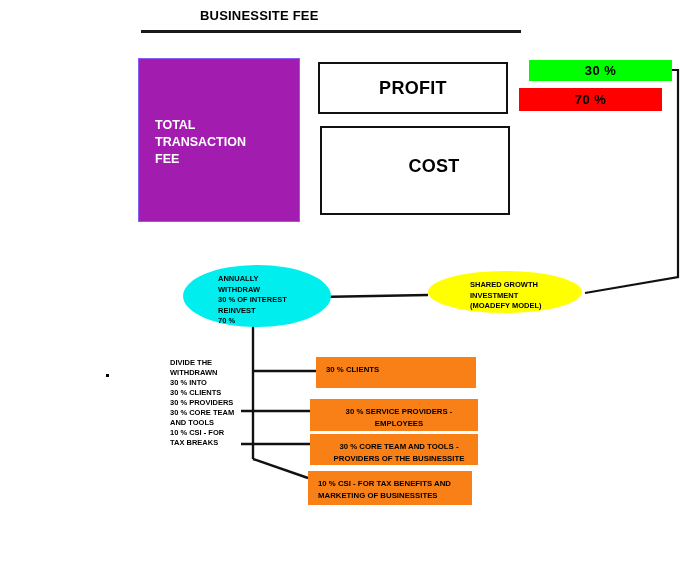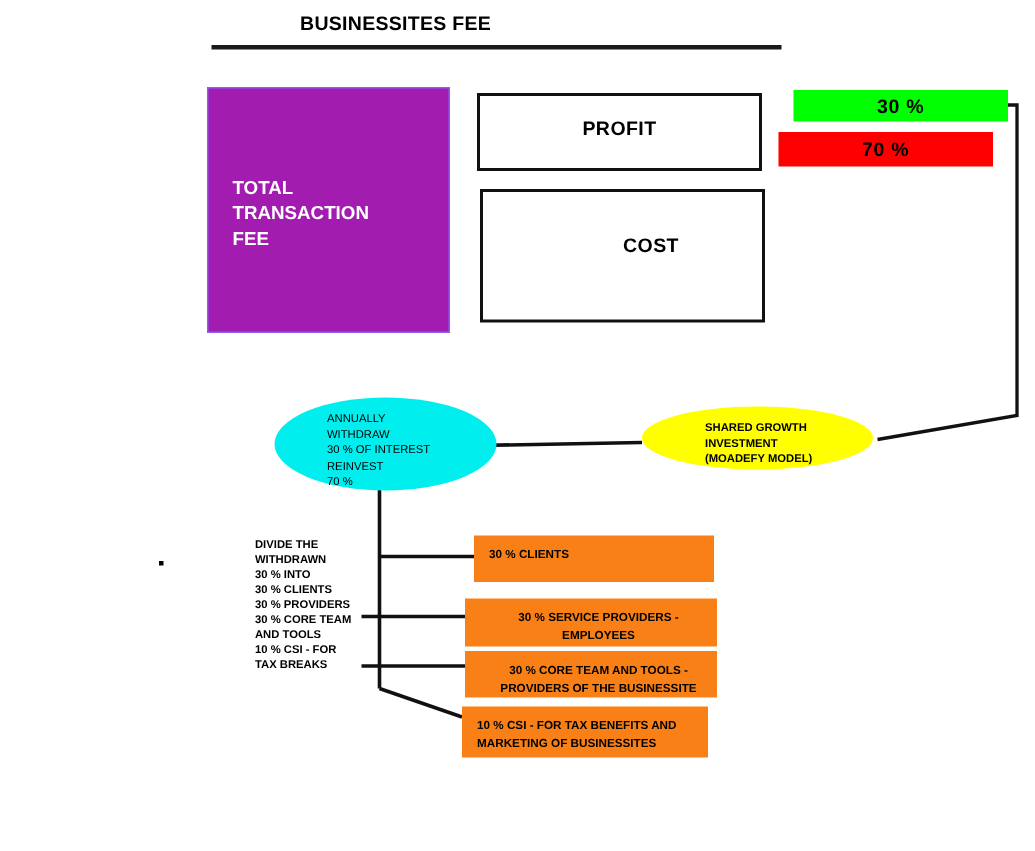--- a/index.html
+++ b/index.html
@@ -61,21 +61,21 @@
   .outline-box {
     background: #ffffff;
     border: 2px solid #111111;
     display: flex;
     align-items: flex-start;
     justify-content: center;
   }
   #profit-box { left: 318px; top: 62px; width: 186px; height: 48px; }
   #cost-box   { left: 320px; top: 126px; width: 186px; height: 85px; }
   .outline-box span {
-    font-size: 13px;
+    font-size: 18px;
     font-weight: bold;
     color: #000000;
     letter-spacing: 0.3px;
   }
   #profit-box span { margin-top: 14px; }
   #cost-box span { margin-top: 28px; margin-left: 38px; }
 
   
   .pct-bar {
     display: flex;
@@ -101,21 +101,21 @@
     top: 265px;
     width: 148px;
     height: 62px;
     background: #00eeee;
   }
   #cyan-ellipse-label {
     position: absolute;
     left: 35px;
     top: 9px;
     font-size: 7.5px;
-    font-weight: normal;
+    font-weight: bold;
     line-height: 10.5px;
     color: #000000;
     white-space: pre-line;
   }
   #yellow-ellipse {
     left: 428px;
     top: 271px;
     width: 154px;
     height: 42px;
     background: #ffff00;
@@ -179,21 +179,21 @@
   #connectors line, #connectors polyline, #connectors path {
     stroke: #111111;
     fill: none;
   }
 </style>
 </head>
 <body>
 
 <div id="canvas">
 
-  <div class="abs" id="title">BUSINESSITES FEE</div>
+  <div class="abs" id="title">BUSINESSITE FEE</div>
   <div class="abs" id="title-rule"></div>
 
   <svg class="abs" id="connectors" viewBox="0 0 690 567">
 
     <polyline points="662,70 678,70 678,277 585,293" stroke-width="2.2"></polyline>
 
     <line x1="318" y1="297" x2="428" y2="295" stroke-width="2.4"></line>
 
     <line x1="253" y1="326" x2="253" y2="459" stroke-width="2.4"></line>
 

